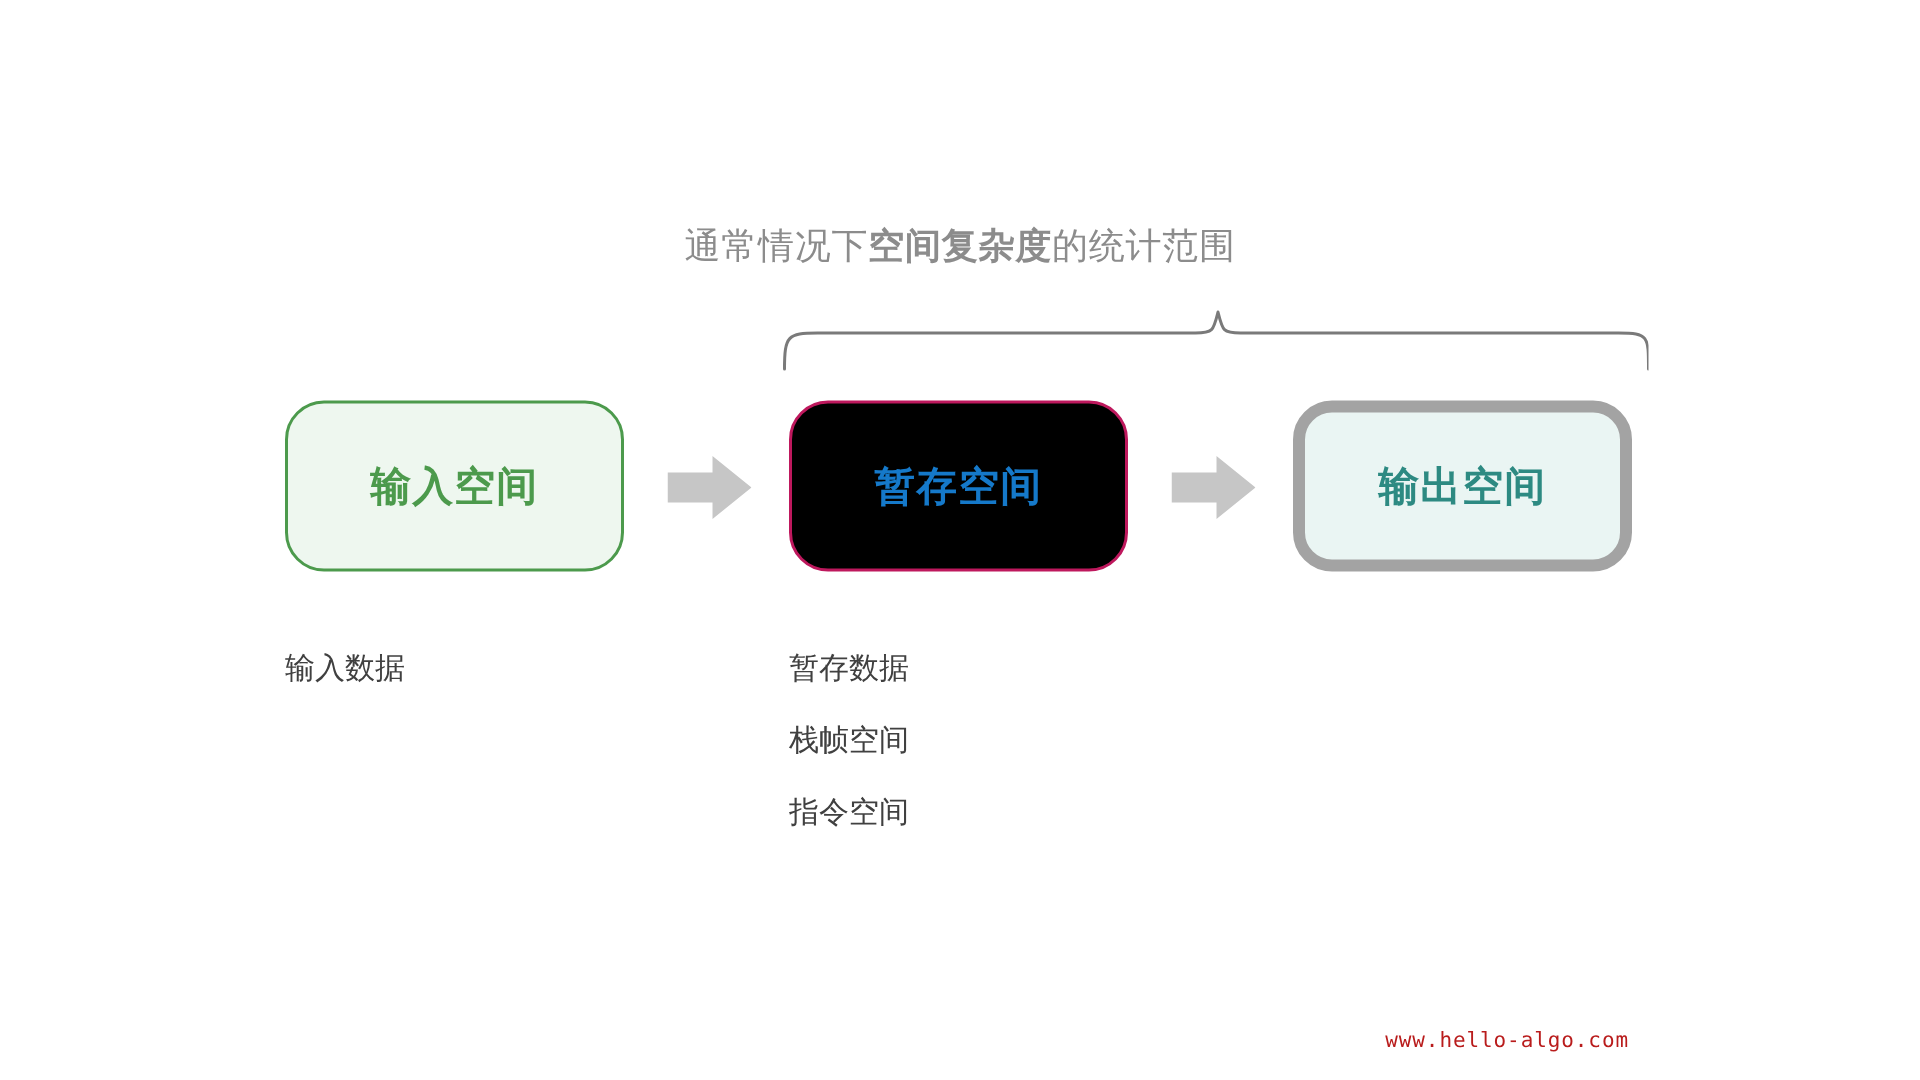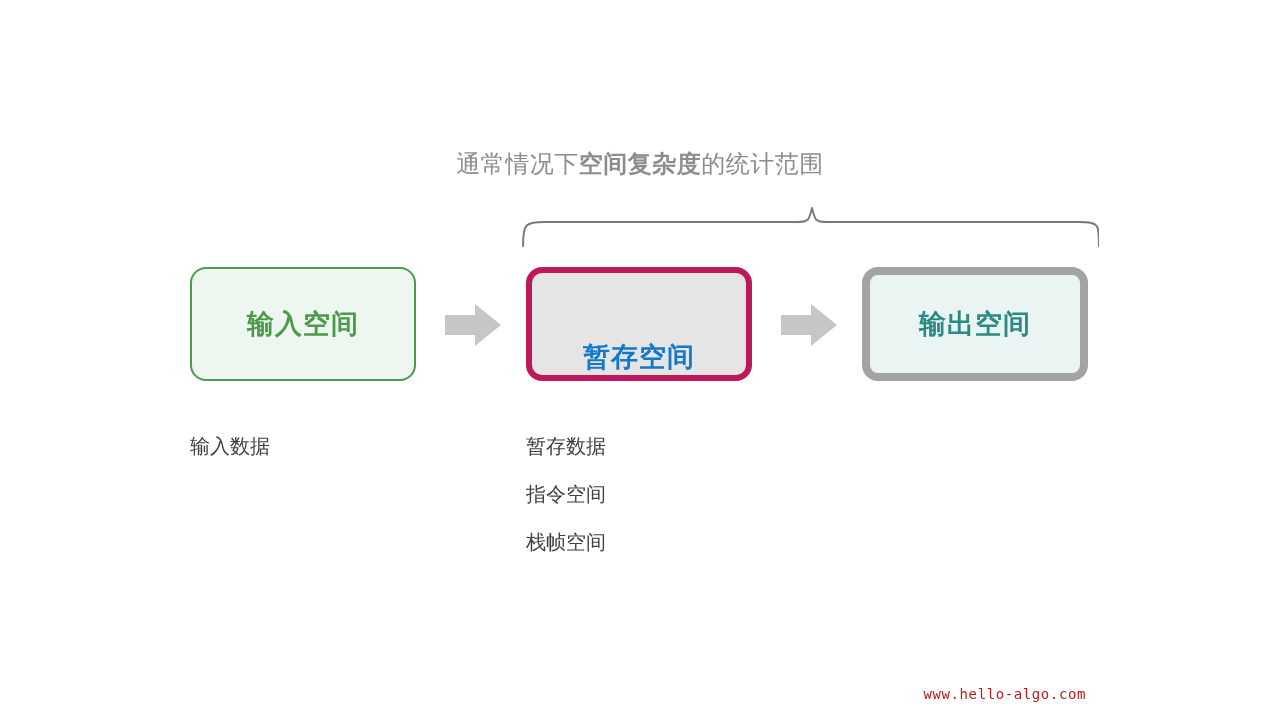--- a/index.html
+++ b/index.html
@@ -42,41 +42,40 @@
     width: 584px;
     height: 50px;
   }
 
   
   .box {
     position: absolute;
     top: 267px;
     width: 226px;
     height: 114px;
-    border-radius: 16px;
+    border-radius: 26px;
     box-sizing: border-box;
     display: flex;
     align-items: center;
     justify-content: center;
     font-size: 27px;
     font-weight: 700;
     letter-spacing: 1px;
   }
   .box-input {
     left: 190px;
     background: #eef7ef;
     border: 2px solid #4c9a4c;
     color: #4c9a4c;
   }
   .box-temp {
     left: 526px;
-    background: #e5e5e5;
-    border: 6px solid #be185d;
+    background: #000000;
+    border: 2px solid #be185d;
     color: #1579ca;
-    align-items: flex-end;
   }
   .box-output {
     left: 862px;
     background: #eaf5f3;
     border: 8px solid #a3a3a3;
     color: #2d8a82;
   }
 
   
   .arrow {
@@ -157,20 +156,20 @@
       <polygon points="0,11 30,11 30,0 56,21 30,42 30,31 0,31" fill="#c6c6c6"></polygon>
     </svg>
   </div>
 
   <div class="label-col col-input">
     <div>输入数据</div>
   </div>
 
   <div class="label-col col-temp">
     <div>暂存数据</div>
+    <div>栈帧空间</div>
     <div>指令空间</div>
-    <div>栈帧空间</div>
   </div>
 
 
   <div class="watermark">www.hello-algo.com</div>
 
 </div>
 
 </body></html>

